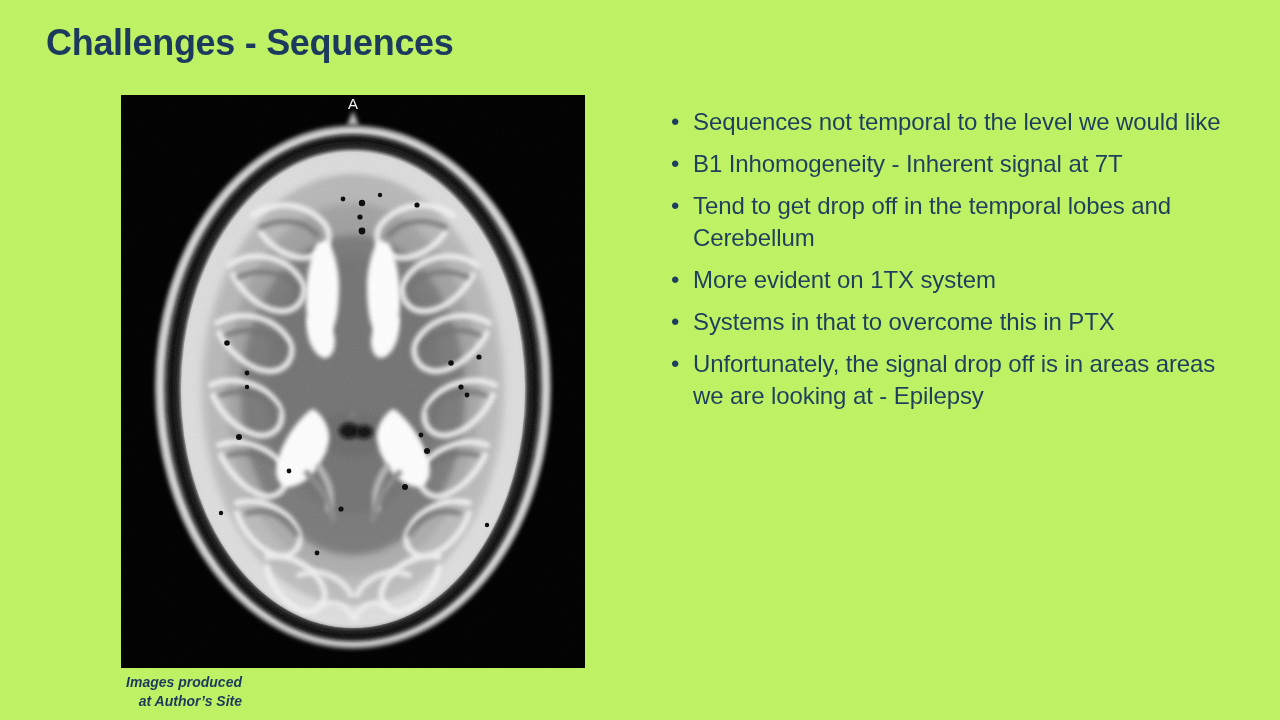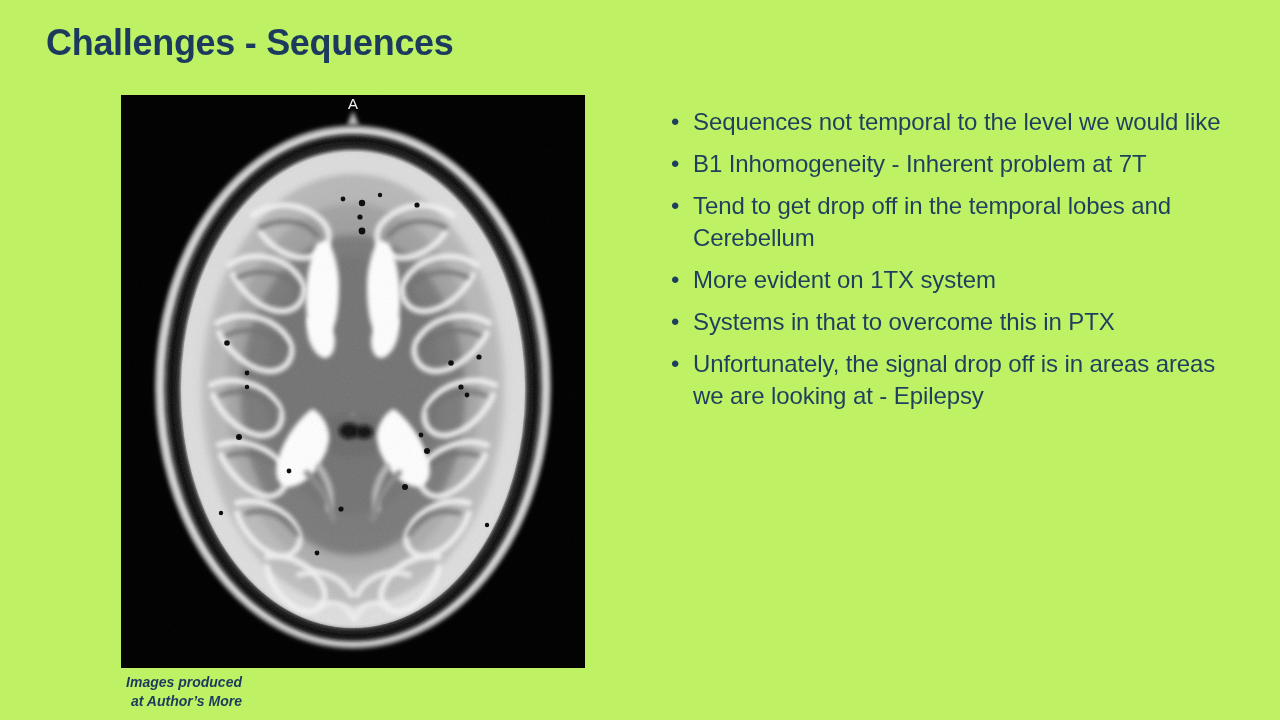--- a/index.html
+++ b/index.html
@@ -294,21 +294,21 @@
 
   <div id="bullet-list">
 
     <div class="bullet-row">
       <span class="bullet-dot">•</span>
       <span class="bullet-text">Sequences not temporal to the level we would like</span>
     </div>
 
     <div class="bullet-row">
       <span class="bullet-dot">•</span>
-      <span class="bullet-text">B1 Inhomogeneity - Inherent problem at 7T</span>
+      <span class="bullet-text">B1 Inhomogeneity - Inherent signal at 7T</span>
     </div>
 
     <div class="bullet-row">
       <span class="bullet-dot">•</span>
       <span class="bullet-text">Tend to get drop off in the temporal lobes and Cerebellum</span>
     </div>
 
     <div class="bullet-row">
       <span class="bullet-dot">•</span>
       <span class="bullet-text">More evident on 1TX system</span>
@@ -321,16 +321,16 @@
 
     <div class="bullet-row">
       <span class="bullet-dot">•</span>
       <span class="bullet-text">Unfortunately, the signal drop off is in areas areas we are looking at - Epilepsy</span>
     </div>
 
   </div>
 
   <div id="footer-credit">
     <span class="footer-line">Images produced</span>
-    <span class="footer-line">at Author’s More</span>
+    <span class="footer-line">at Author’s Site</span>
   </div>
 
 </div>
 
 </body></html>

